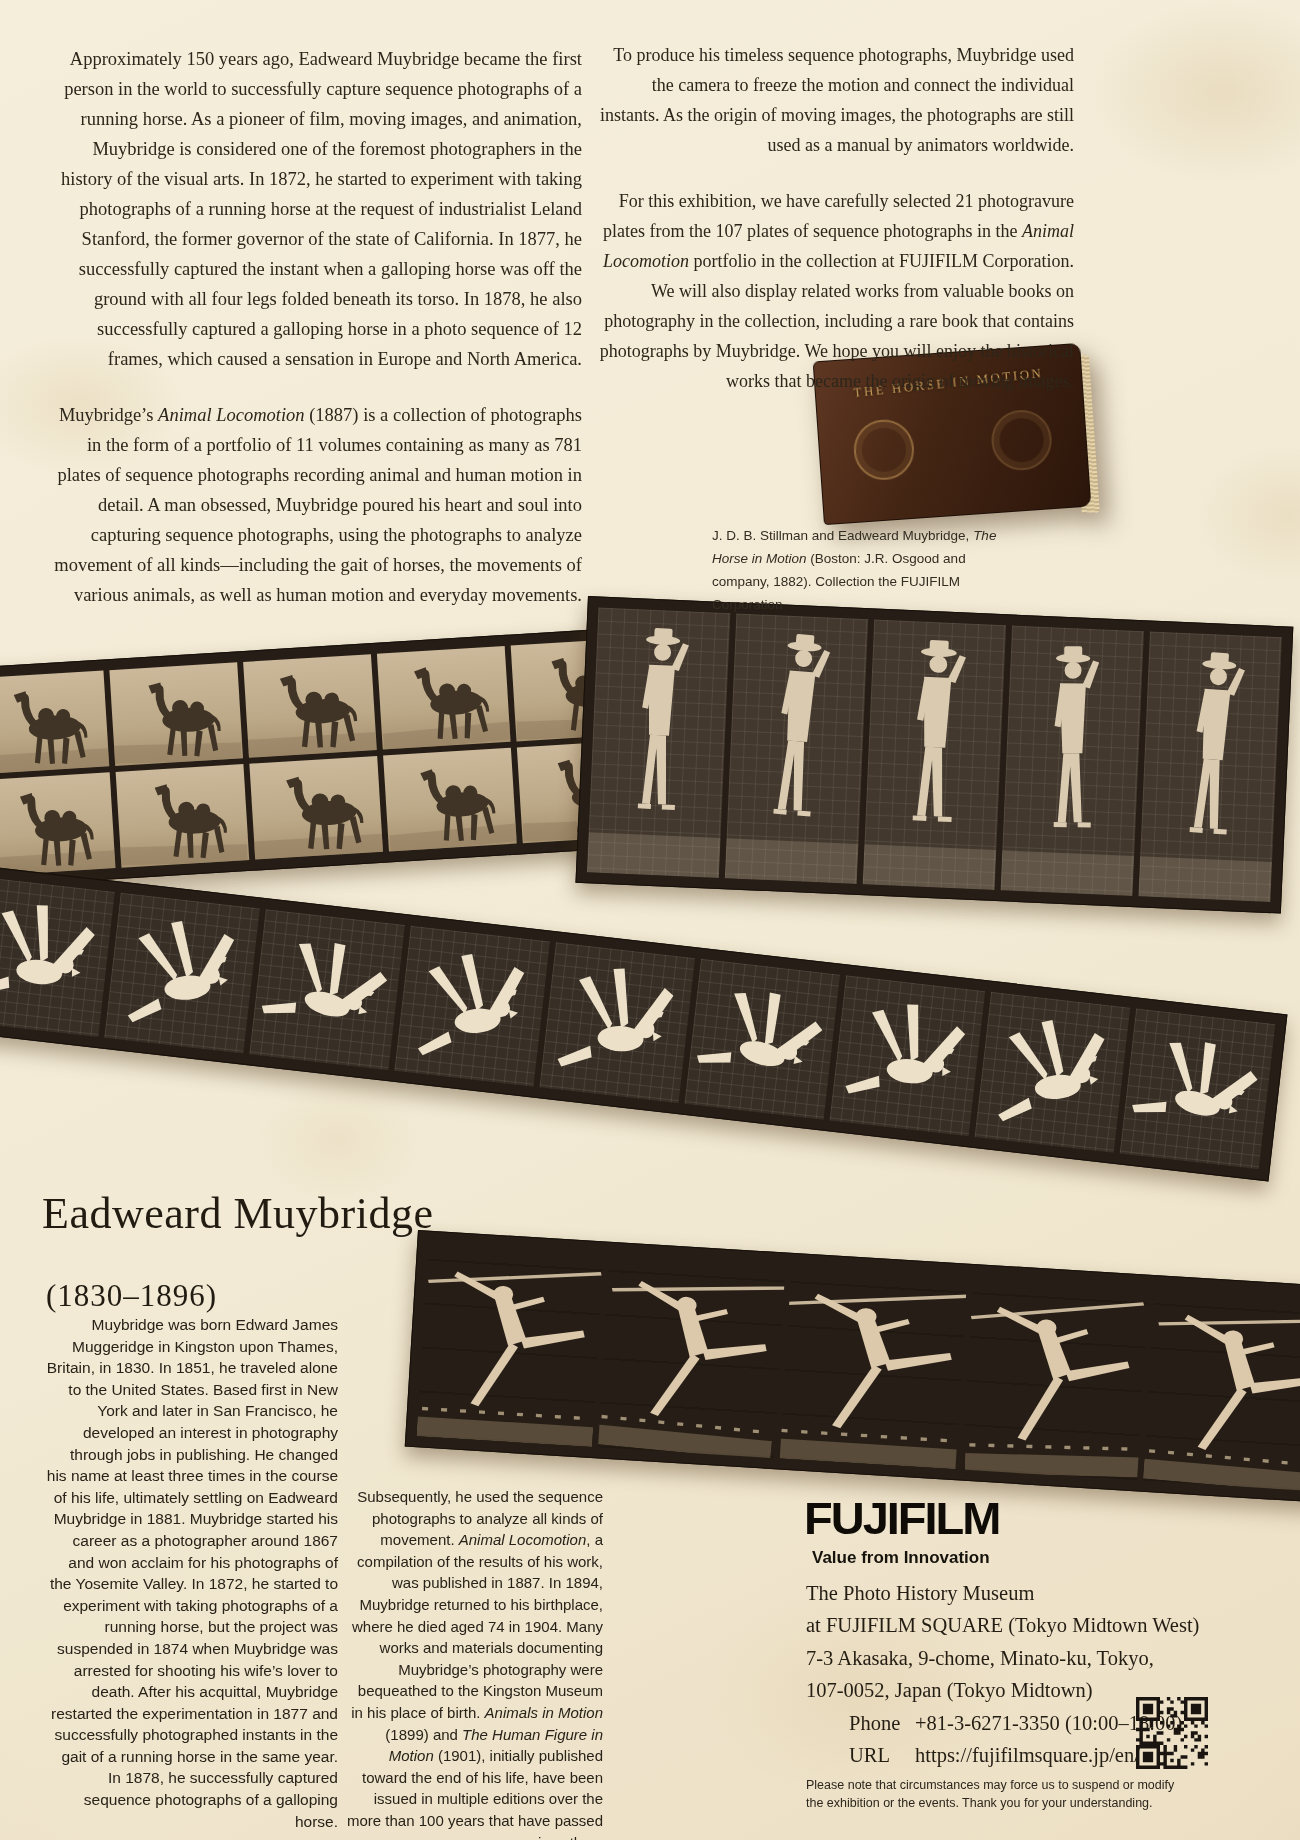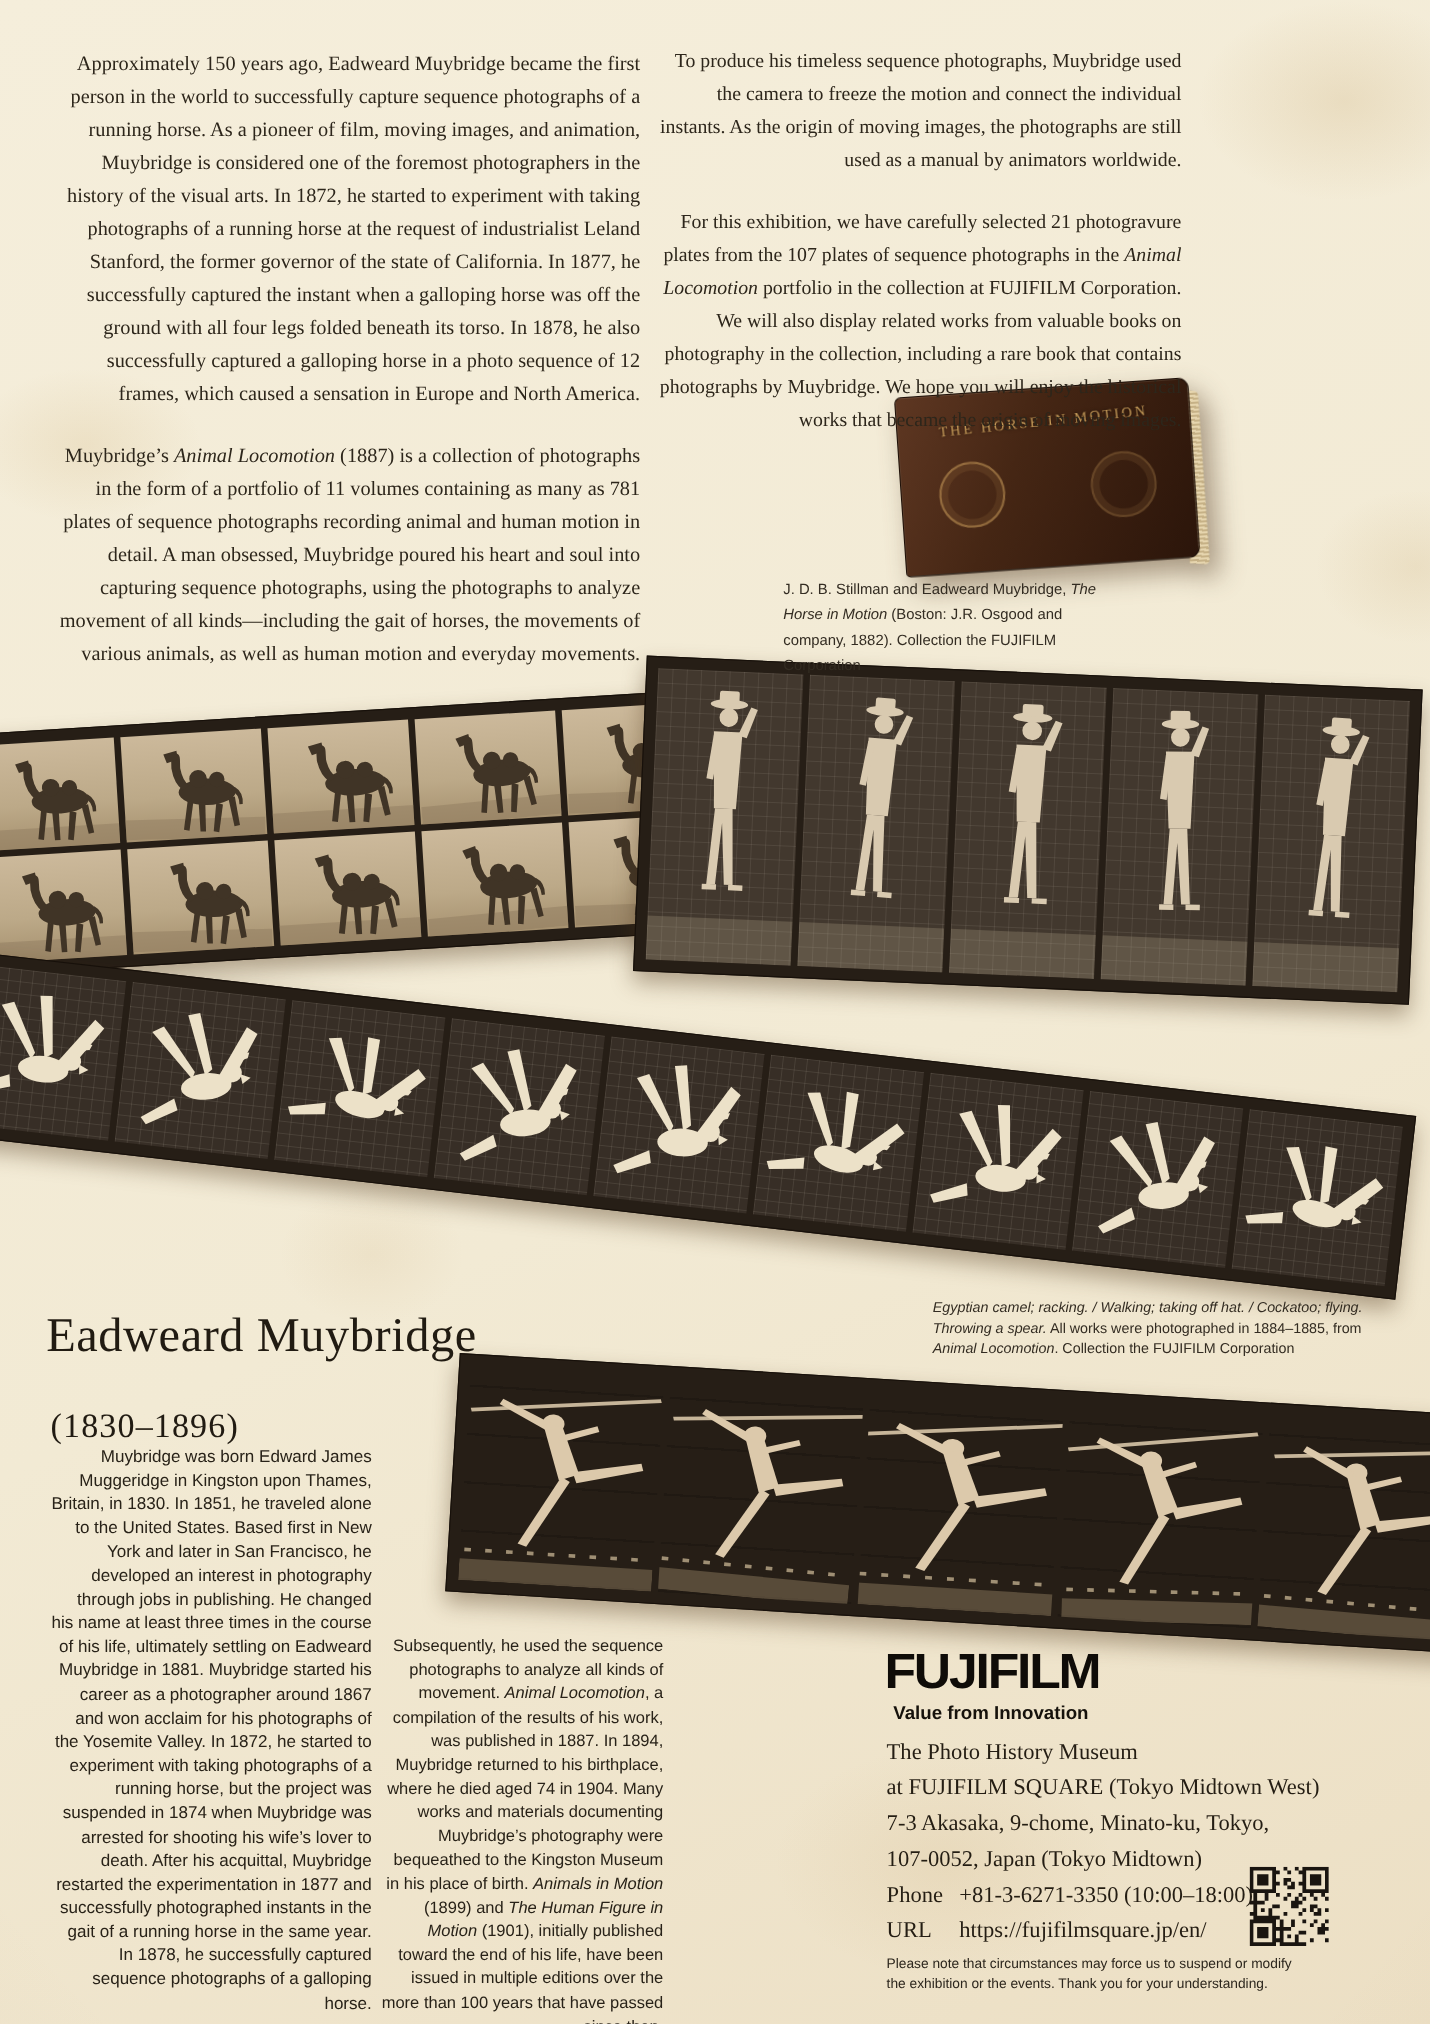--- a/index.html
+++ b/index.html
@@ -74,21 +74,21 @@
            font-size:15.5px;line-height:21.6px;color:#282218;text-align:right;}
   .bio-col1{left:46px;top:1314px;width:292px;}
   .bio-col2{left:345px;top:1486px;width:258px;font-size:15px;}
   
   .fuji-logo{position:absolute;left:804px;top:1492px;z-index:6;font-family:"Liberation Sans",sans-serif;
       font-weight:bold;font-size:47px;letter-spacing:-2px;color:#0f0c08;transform:scaleY(.96);transform-origin:left top;}
   .fuji-tagline{position:absolute;left:812px;top:1548px;z-index:6;font-family:"Liberation Sans",sans-serif;
       font-weight:bold;font-size:17px;color:#16120c;}
   .address{position:absolute;left:806px;top:1577px;z-index:6;font-size:20.5px;line-height:32.4px;color:#241d13;}
   .address-row{display:flex;}
-  .address-label{width:66px;flex:0 0 auto;}
+  .address-label{width:66px;flex:0 0 auto;margin-left:43px;}
   .footnote{position:absolute;left:806px;top:1777px;width:382px;z-index:6;
       font-family:"Liberation Sans",sans-serif;font-size:12.5px;line-height:17.5px;color:#2c261d;}
   .qr{position:absolute;left:1136px;top:1697px;width:72px;height:72px;z-index:6;}
   .qr svg{width:100%;height:100%;}
 </style>
 </head>
 <body>
 
 <div class="page">
 
@@ -602,23 +602,20 @@
             <path d="M72 66 L28 40 l3 -6 45 24 z"></path>
             <path d="M82 72 L118 58 l2 6 -34 14 z"></path>
             <path d="M88 116 L52 192 l8 3 36 -74 z"></path>
             <path d="M98 110 L160 96 l2 8 -60 18 z"></path>
           </g>
         </svg>
       </div>
     </div>
     </div>
 
-  <div class="caption photo-caption">
-    <em>Egyptian camel; racking. / Walking; taking off hat. / Cockatoo; flying. Throwing a spear.</em><span> All works were photographed in 1884–1885, from </span><em>Animal Locomotion</em><span>. Collection the FUJIFILM Corporation</span>
-  </div>
 
   <div class="bio-title">Eadweard Muybridge</div>
   <div class="bio-years">(1830–1896)</div>
   <div class="bio-col bio-col1">Muybridge was born Edward James Muggeridge in Kingston upon Thames, Britain, in 1830. In 1851, he traveled alone to the United States. Based first in New York and later in San Francisco, he developed an interest in photography through jobs in publishing. He changed his name at least three times in the course of his life, ultimately settling on Eadweard Muybridge in 1881. Muybridge started his career as a photographer around 1867 and won acclaim for his photographs of the Yosemite Valley. In 1872, he started to experiment with taking photographs of a running horse, but the project was suspended in 1874 when Muybridge was arrested for shooting his wife’s lover to death. After his acquittal, Muybridge restarted the experimentation in 1877 and successfully photographed instants in the gait of a running horse in the same year. In 1878, he successfully captured sequence photographs of a galloping horse.</div>
   <div class="bio-col bio-col2">
     <span>Subsequently, he used the sequence photographs to analyze all kinds of movement. </span><em>Animal Locomotion</em><span>, a compilation of the results of his work, was published in 1887. In 1894, Muybridge returned to his birthplace, where he died aged 74 in 1904. Many works and materials documenting Muybridge’s photography were bequeathed to the Kingston Museum in his place of birth. </span><em>Animals in Motion</em><span> (1899) and </span><em>The Human Figure in Motion</em><span> (1901), initially published toward the end of his life, have been issued in multiple editions over the more than 100 years that have passed since then.</span>
   </div>
 
   <div class="fuji-logo">FUJIFILM</div>
   <div class="fuji-tagline">Value from Innovation</div>

